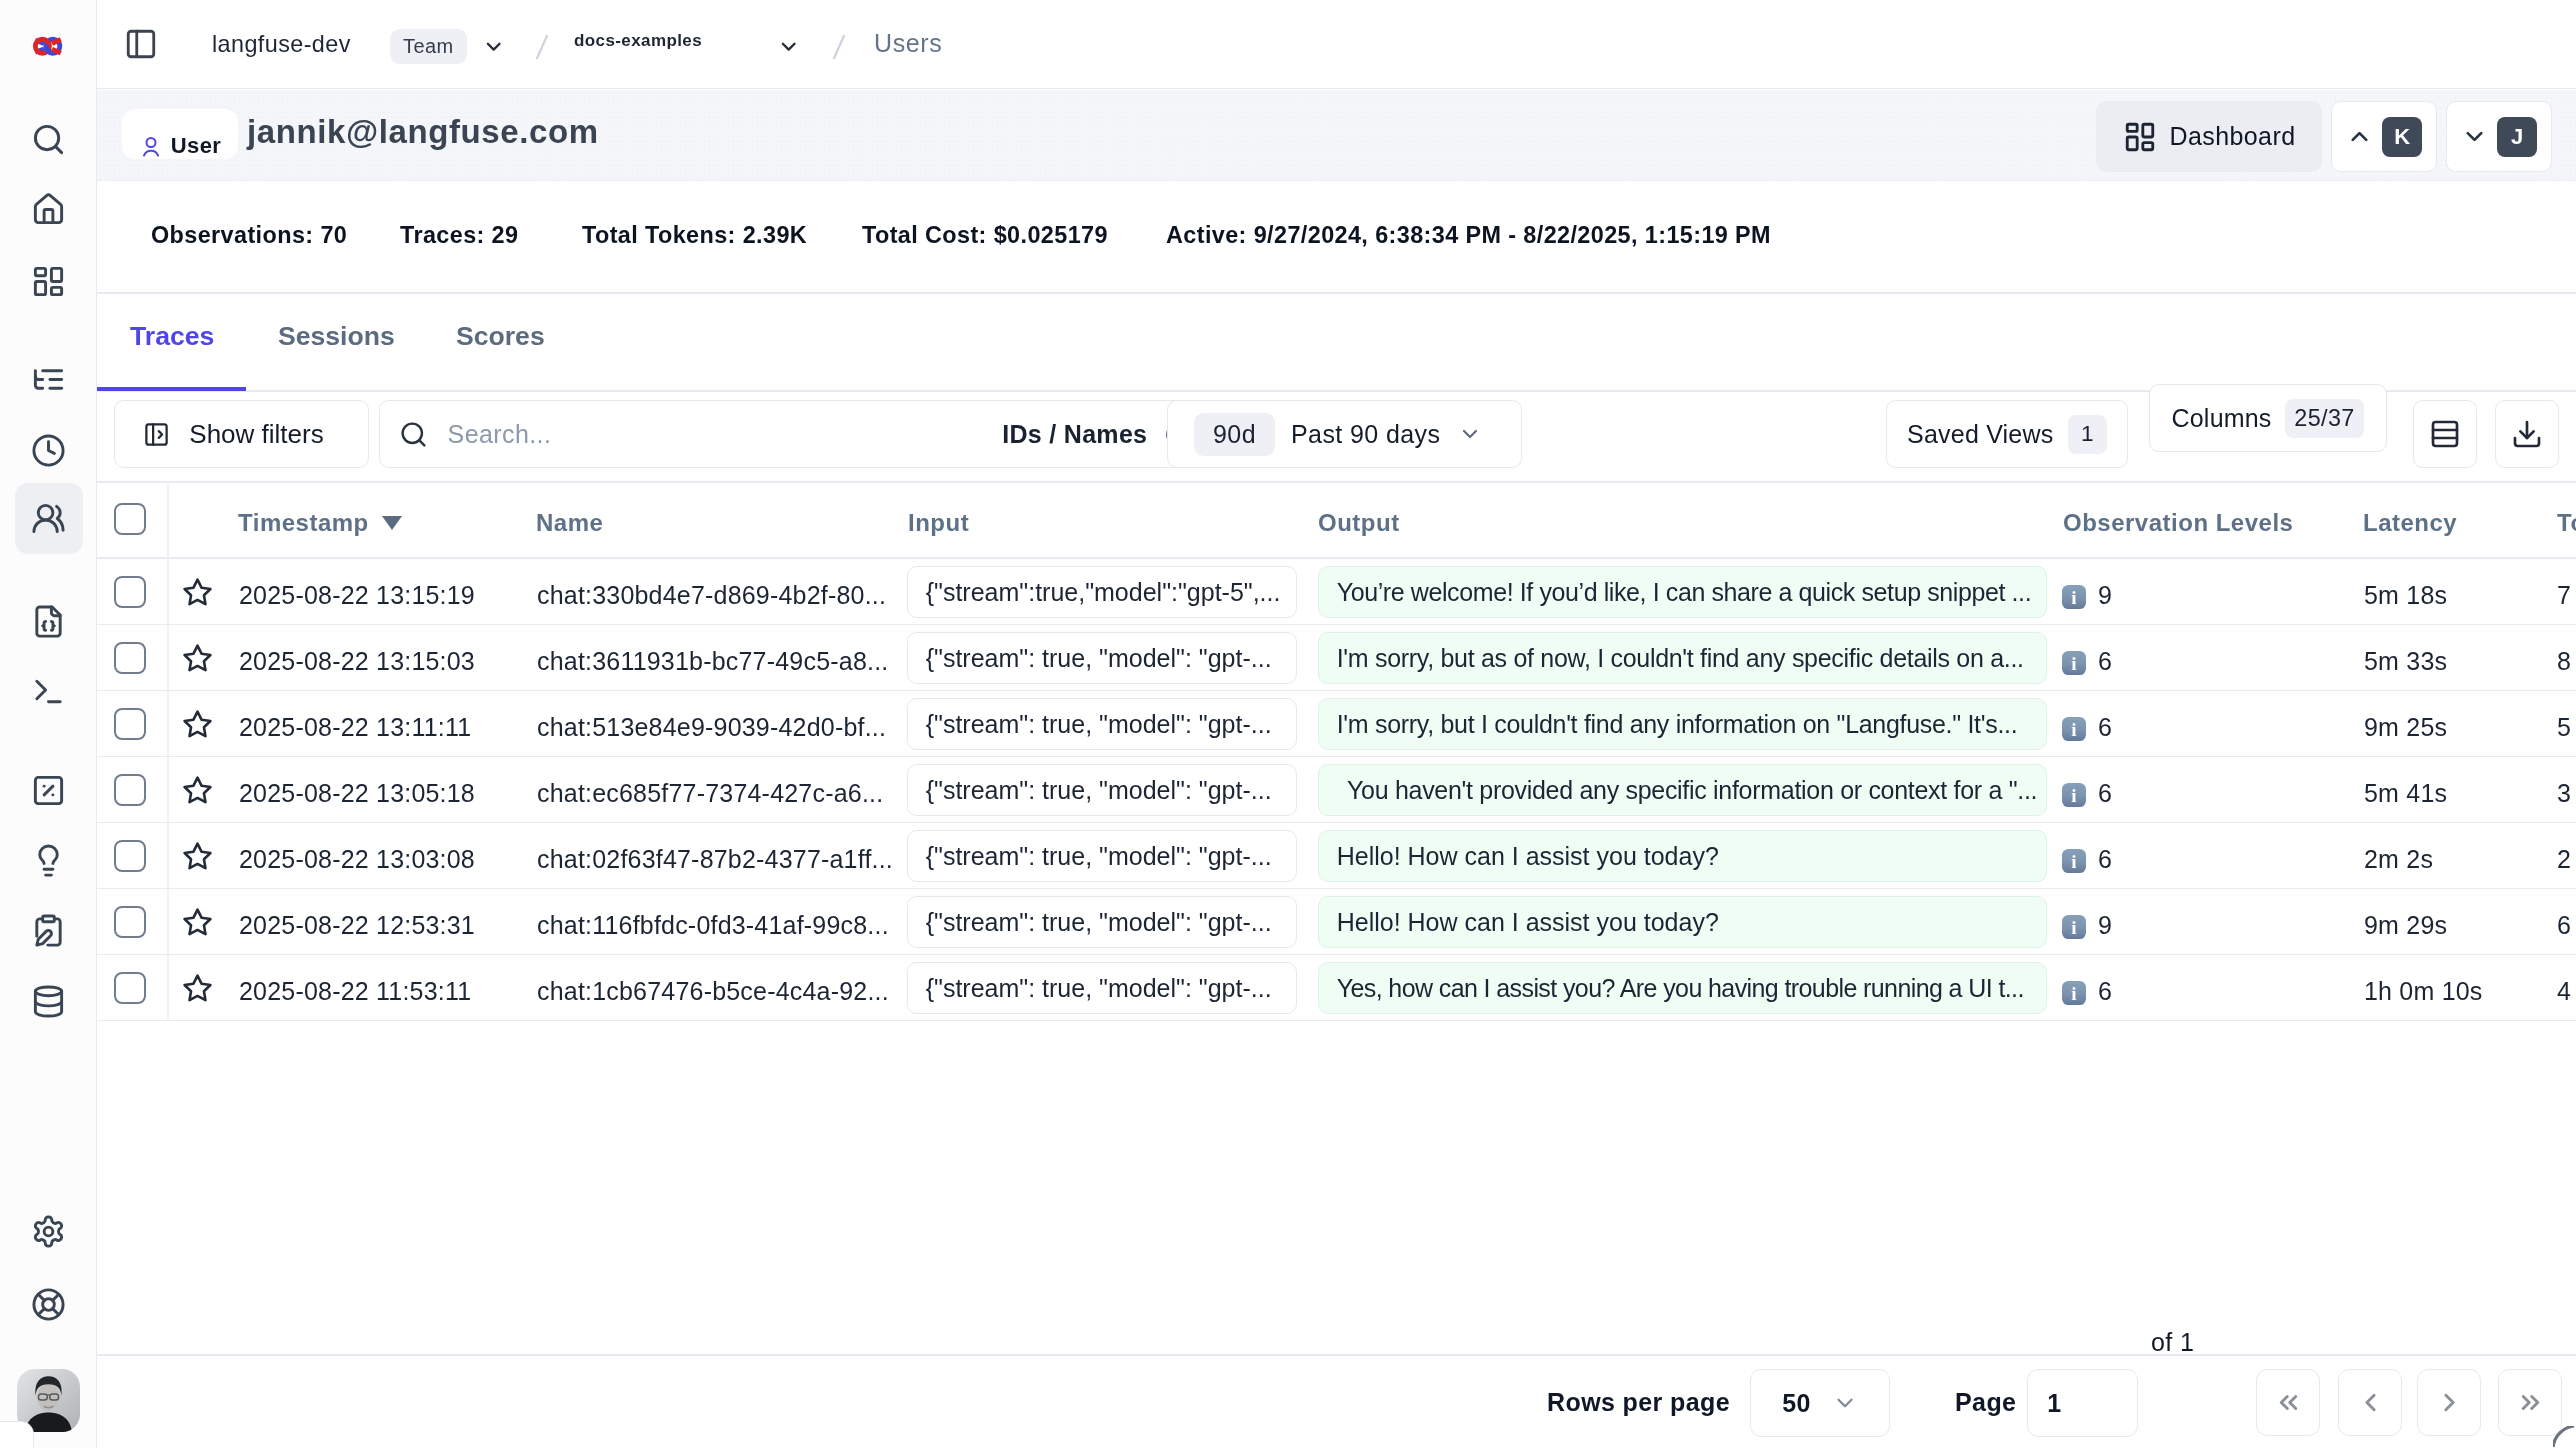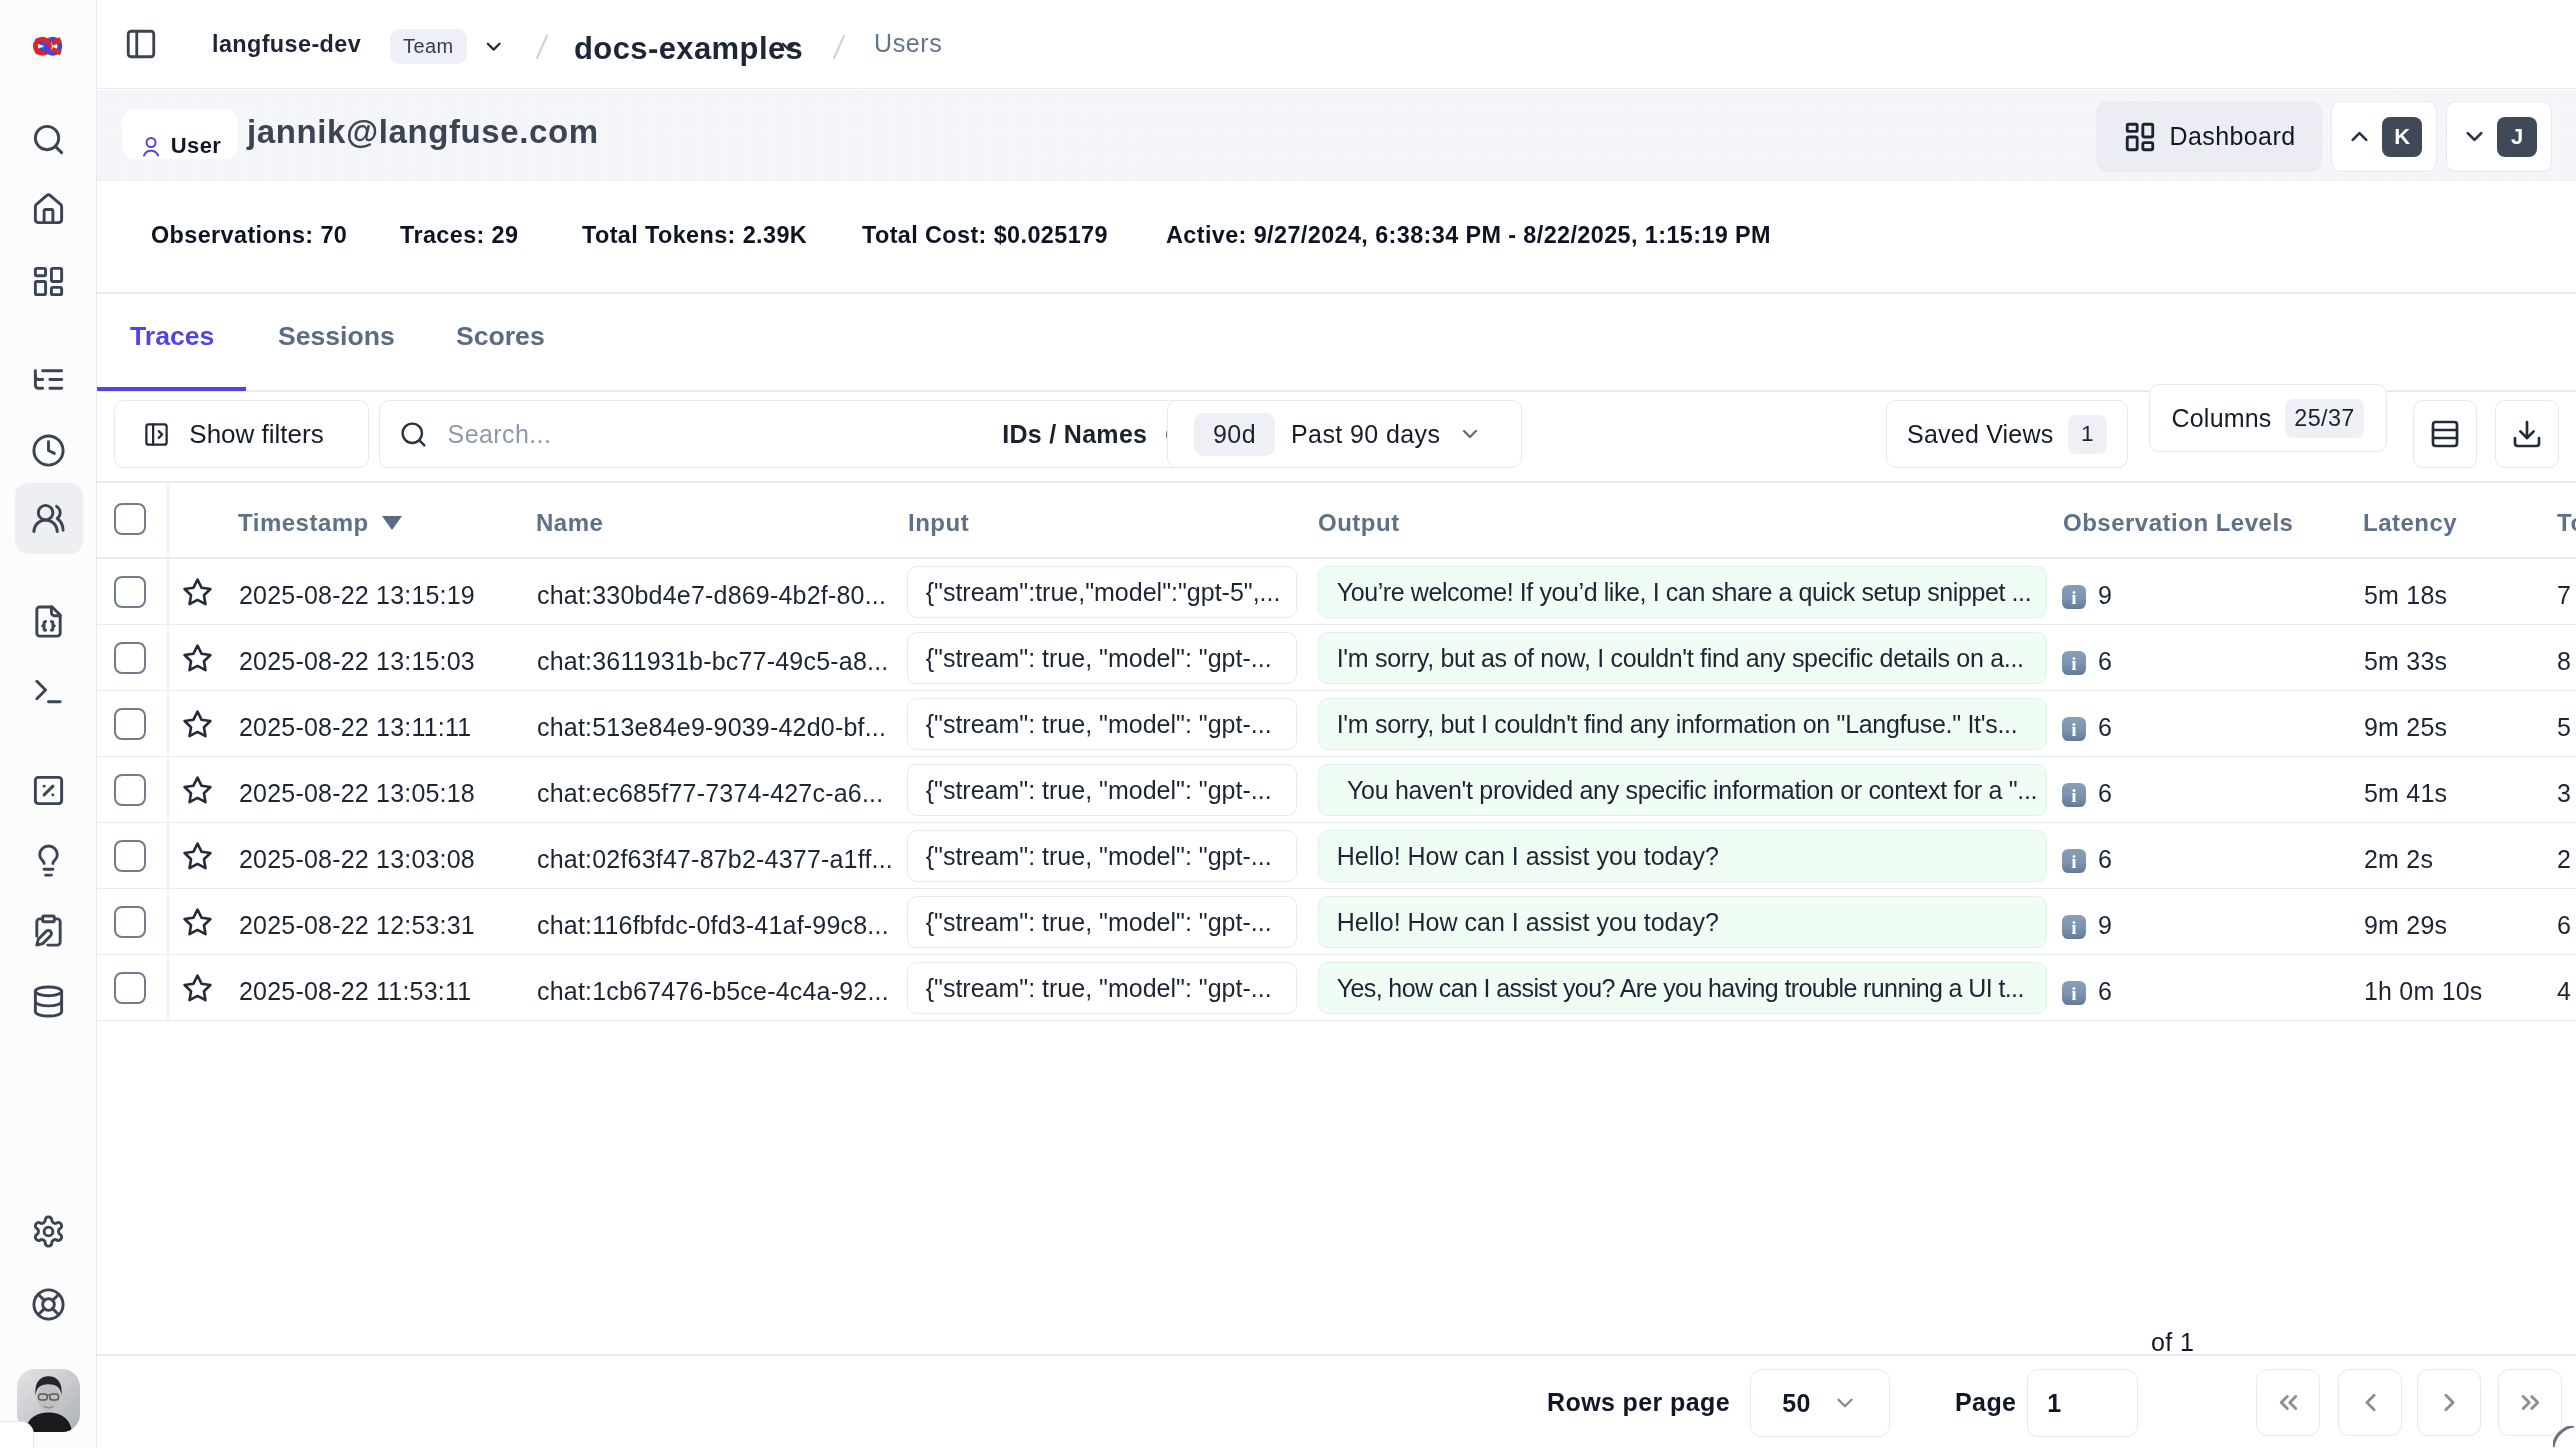--- a/index.html
+++ b/index.html
@@ -160,33 +160,33 @@
 
 <div class="abs" style="left:-11.3px;top:1421px;width:45px;height:32px;background:#fff;border:1.6px solid #e5e8ee;border-radius:0 13px 0 0"></div>
 
 <div class="abs" style="left:97px;top:0;width:2479px;height:89px;background:#fff;border-bottom:1.6px solid #e7eaef"></div>
 <div class="abs" style="left:124px;top:27px">
  <svg width="34" height="34" viewBox="0 0 24 24" class="ic" style="stroke:#3c4350;stroke-width:2">
       <rect width="18" height="18" x="3" y="3" rx="2"></rect>
       <path d="M9 3v18"></path>
     </svg>
 </div>
-<div class="abs" style="left:212px;top:31px;font-size:23.4px;font-weight:700;color:#1d2636">langfuse-dev</div>
+<div class="abs" style="left:212px;top:31px;font-size:23.4px;font-weight:400;color:#1d2636">langfuse-dev</div>
 <div class="abs badge" style="left:390px;top:29px;height:35px;padding:0 13px;font-size:20px;font-weight:400;border-radius:9.7px">Team</div>
 <div class="abs" style="left:482px;top:35px">
     <svg width="23.4" height="23.4" viewBox="0 0 24 24" class="ic" style="stroke:#252c38;stroke-width:2.4">
       <path d="m6 9 6 6 6-6"></path>
     </svg>
   </div>
 <div class="abs" style="left:526px;top:31px">
     <svg width="32" height="32" viewBox="0 0 24 24">
       <path d="M16 3 8 21" stroke="#cdd3dc" stroke-width="1.6"></path>
     </svg>
   </div>
-<div class="abs" style="left:574px;top:31px;font-size:31px;font-weight:700;color:#1d2636">docs-examples</div>
+<div class="abs" style="left:574px;top:31px;font-size:17px;font-weight:700;color:#1d2636">docs-examples</div>
 <div class="abs" style="left:777px;top:35px">
     <svg width="23.4" height="23.4" viewBox="0 0 24 24" class="ic" style="stroke:#252c38;stroke-width:2.4">
       <path d="m6 9 6 6 6-6"></path>
     </svg>
   </div>
 <div class="abs" style="left:823px;top:31px">
     <svg width="32" height="32" viewBox="0 0 24 24">
       <path d="M16 3 8 21" stroke="#cdd3dc" stroke-width="1.6"></path>
     </svg>
   </div>

